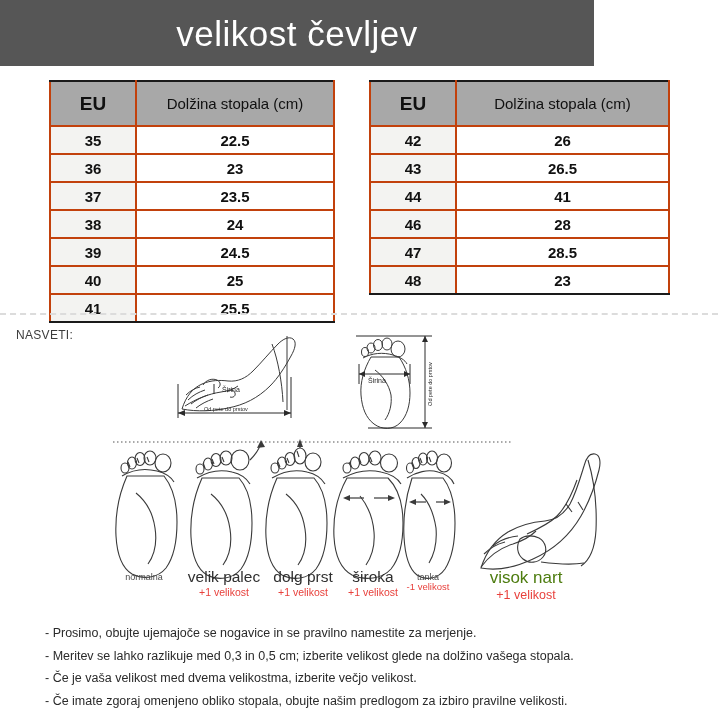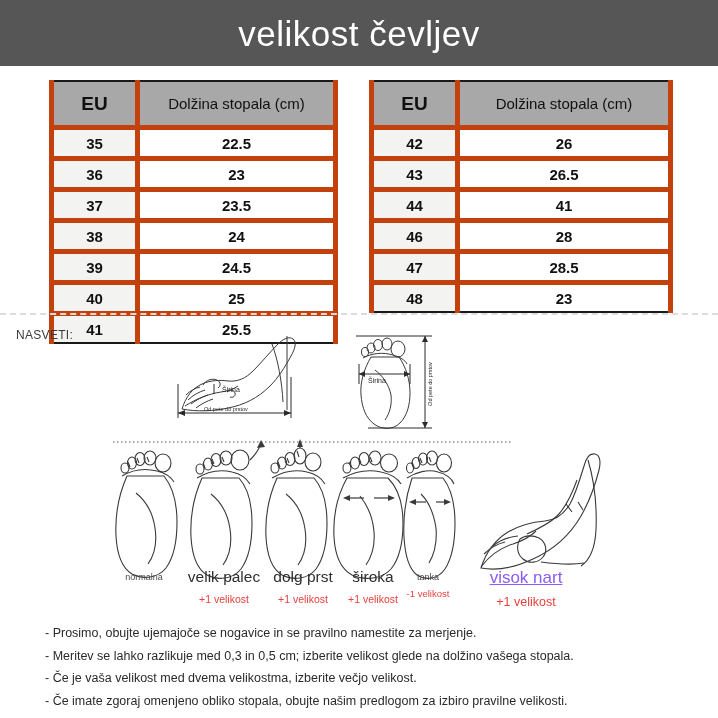--- a/index.html
+++ b/index.html
@@ -13,21 +13,21 @@
     position: relative;
     overflow: hidden;
     font-family: "Liberation Sans", sans-serif;
     color: #222222;
   }
 
   
   .title-band {
     position: absolute;
     left: 0; top: 0;
-    width: 718px;
+    width: 594px;
     height: 66px;
     background: #565656;
     display: flex;
     align-items: center;
     justify-content: center;
   }
   .title-band .title-text {
     color: #ffffff;
     font-size: 35px;
     font-weight: 400;
@@ -46,21 +46,21 @@
     position: absolute;
     border-collapse: collapse;
     table-layout: fixed;
     font-size: 14px;
   }
   table.size-table.left  { left: 49px; top: 0; width: 284px; }
   table.size-table.right { left: 369px; top: 0; width: 299px; }
 
   table.size-table th,
   table.size-table td {
-    border: 5px solid #c2410c;
+    border: 2px solid #c2410c;
     text-align: center;
     padding: 0;
   }
   table.size-table thead th {
     background: #a8a8a8;
     height: 43px;
     color: #101010;
     font-weight: 400;
     border-top: 2px solid #1a1a1a;
     border-bottom: 1px solid #8f8f8f;
@@ -135,29 +135,28 @@
     text-align: center;
     line-height: 1.15;
   }
   .shape-label .name {
     display: block;
     color: #333333;
     white-space: nowrap;
   }
   .shape-label .adj {
     display: block;
-    margin-top: 7px;
     color: #e8413c;
     white-space: nowrap;
   }
   .shape-label.small .name { font-size: 9px; color: #4a4a4a; }
   .shape-label.small .adj  { font-size: 9.5px; }
   .shape-label.big   .name { font-size: 15.5px; color: #2f2f2f; }
   .shape-label.big   .adj  { font-size: 10.5px; }
-  .shape-label.hero  .name { font-size: 17px; color: #8b5cf6; text-decoration: underline; }
+  .shape-label.hero  .name { font-size: 17px; color: #4d7c0f; }
   .shape-label.hero  .adj  { font-size: 12.5px; }
 
   .sl-0 { left: 112px;  top: 4px;  width: 64px; }
   .sl-1 { left: 174px;  top: 0;    width: 100px; }
   .sl-2 { left: 258px;  top: 0;    width: 90px; }
   .sl-3 { left: 336px;  top: 0;    width: 74px; }
   .sl-4 { left: 392px;  top: 4px;  width: 72px; }
   .sl-5 { left: 466px;  top: 0;    width: 120px; }
 
   

